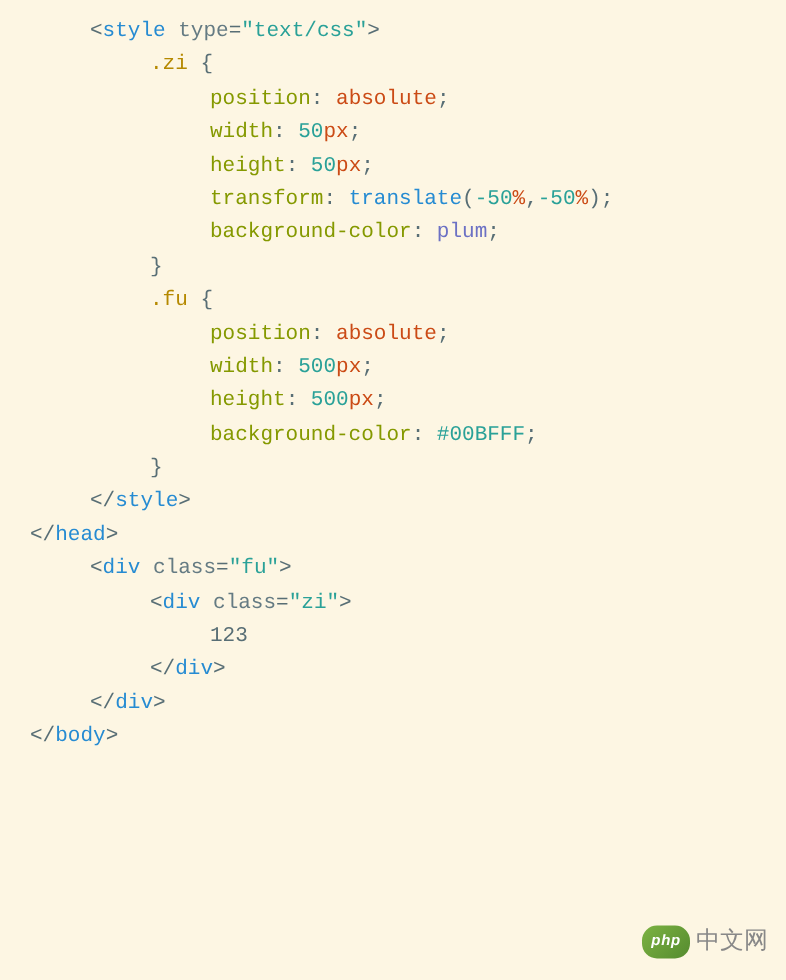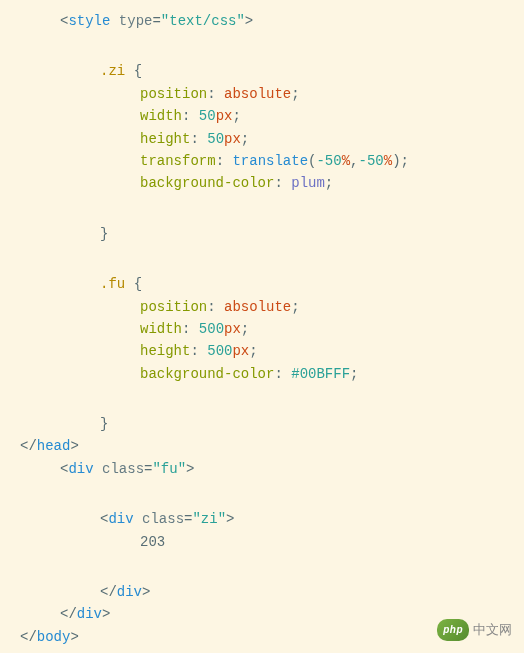--- a/index.html
+++ b/index.html
@@ -18,21 +18,21 @@
       height: 653px;
       position: relative;
     }
     .code-container {
       padding-left: 20px;
     }
     .line {
       white-space: pre;
     }
     .indent1 { padding-left: 40px; }
-    .indent2 { padding-left: 80px; margin-top: 28px; }
+    .indent2 { padding-left: 80px; }
     .indent3 { padding-left: 120px; }
     
     .tag-bracket { color: #586e75; }
     .tag-name { color: #268bd2; }
     .attr-name { color: #657b83; }
     .attr-value { color: #2aa198; }
     .selector { color: #b58900; }
     .brace { color: #586e75; }
     .property { color: #859900; }
     .colon { color: #586e75; }
@@ -62,45 +62,46 @@
       color: white;
       font-size: 10px;
       font-weight: bold;
       padding: 3px 6px;
       border-radius: 10px;
       letter-spacing: 0.5px;
       font-style: italic;
     }
     .watermark-text {
       color: #888;
-      font-size: 13px;
+      font-size: 16px;
     }
   </style>
 </head>
 <body>
 
 <div class="code-container" id="code-block">
     <div class="line indent1"><span class="tag-bracket">&lt;</span><span class="tag-name">style</span><span class="text-content"> </span><span class="attr-name">type</span><span class="tag-bracket">=</span><span class="attr-value">"text/css"</span><span class="tag-bracket">&gt;</span></div>
     <div class="line indent2"><span class="selector">.zi</span><span class="text-content"> </span><span class="brace">{</span></div>
     <div class="line indent3"><span class="property">position</span><span class="colon">: </span><span class="value-keyword">absolute</span><span class="semicolon">;</span></div>
     <div class="line indent3"><span class="property">width</span><span class="colon">: </span><span class="value-number">50</span><span class="value-unit">px</span><span class="semicolon">;</span></div>
     <div class="line indent3"><span class="property">height</span><span class="colon">: </span><span class="value-number">50</span><span class="value-unit">px</span><span class="semicolon">;</span></div>
     <div class="line indent3"><span class="property">transform</span><span class="colon">: </span><span class="value-func">translate</span><span class="paren">(</span><span class="value-number">-50</span><span class="value-percent">%</span><span class="comma">,</span><span class="value-number">-50</span><span class="value-percent">%</span><span class="paren">)</span><span class="semicolon">;</span></div>
     <div class="line indent3"><span class="property">background-color</span><span class="colon">: </span><span class="value-color">plum</span><span class="semicolon">;</span></div>
     <div class="line indent2"><span class="brace">}</span></div>
     <div class="line indent2"><span class="selector">.fu</span><span class="text-content"> </span><span class="brace">{</span></div>
     <div class="line indent3"><span class="property">position</span><span class="colon">: </span><span class="value-keyword">absolute</span><span class="semicolon">;</span></div>
     <div class="line indent3"><span class="property">width</span><span class="colon">: </span><span class="value-number">500</span><span class="value-unit">px</span><span class="semicolon">;</span></div>
     <div class="line indent3"><span class="property">height</span><span class="colon">: </span><span class="value-number">500</span><span class="value-unit">px</span><span class="semicolon">;</span></div>
     <div class="line indent3"><span class="property">background-color</span><span class="colon">: </span><span class="value-hex">#00BFFF</span><span class="semicolon">;</span></div>
     <div class="line indent2"><span class="brace">}</span></div>
+    <div class="line indent1"><span class="tag-bracket">&lt;/</span><span class="tag-name">style</span><span class="tag-bracket">&gt;</span></div>
     <div class="line indent0"><span class="tag-bracket">&lt;/</span><span class="tag-name">head</span><span class="tag-bracket">&gt;</span></div>
     <div class="line indent1"><span class="tag-bracket">&lt;</span><span class="tag-name">div</span><span class="text-content"> </span><span class="attr-name">class</span><span class="tag-bracket">=</span><span class="attr-value">"fu"</span><span class="tag-bracket">&gt;</span></div>
     <div class="line indent2"><span class="tag-bracket">&lt;</span><span class="tag-name">div</span><span class="text-content"> </span><span class="attr-name">class</span><span class="tag-bracket">=</span><span class="attr-value">"zi"</span><span class="tag-bracket">&gt;</span></div>
-    <div class="line indent3"><span class="text-content">203</span></div>
+    <div class="line indent3"><span class="text-content">123</span></div>
     <div class="line indent2"><span class="tag-bracket">&lt;/</span><span class="tag-name">div</span><span class="tag-bracket">&gt;</span></div>
     <div class="line indent1"><span class="tag-bracket">&lt;/</span><span class="tag-name">div</span><span class="tag-bracket">&gt;</span></div>
     <div class="line indent0"><span class="tag-bracket">&lt;/</span><span class="tag-name">body</span><span class="tag-bracket">&gt;</span></div>
   </div>
 
 <div class="watermark">
   <span class="watermark-badge">php</span>
   <span class="watermark-text">中文网</span>
 </div>
 

